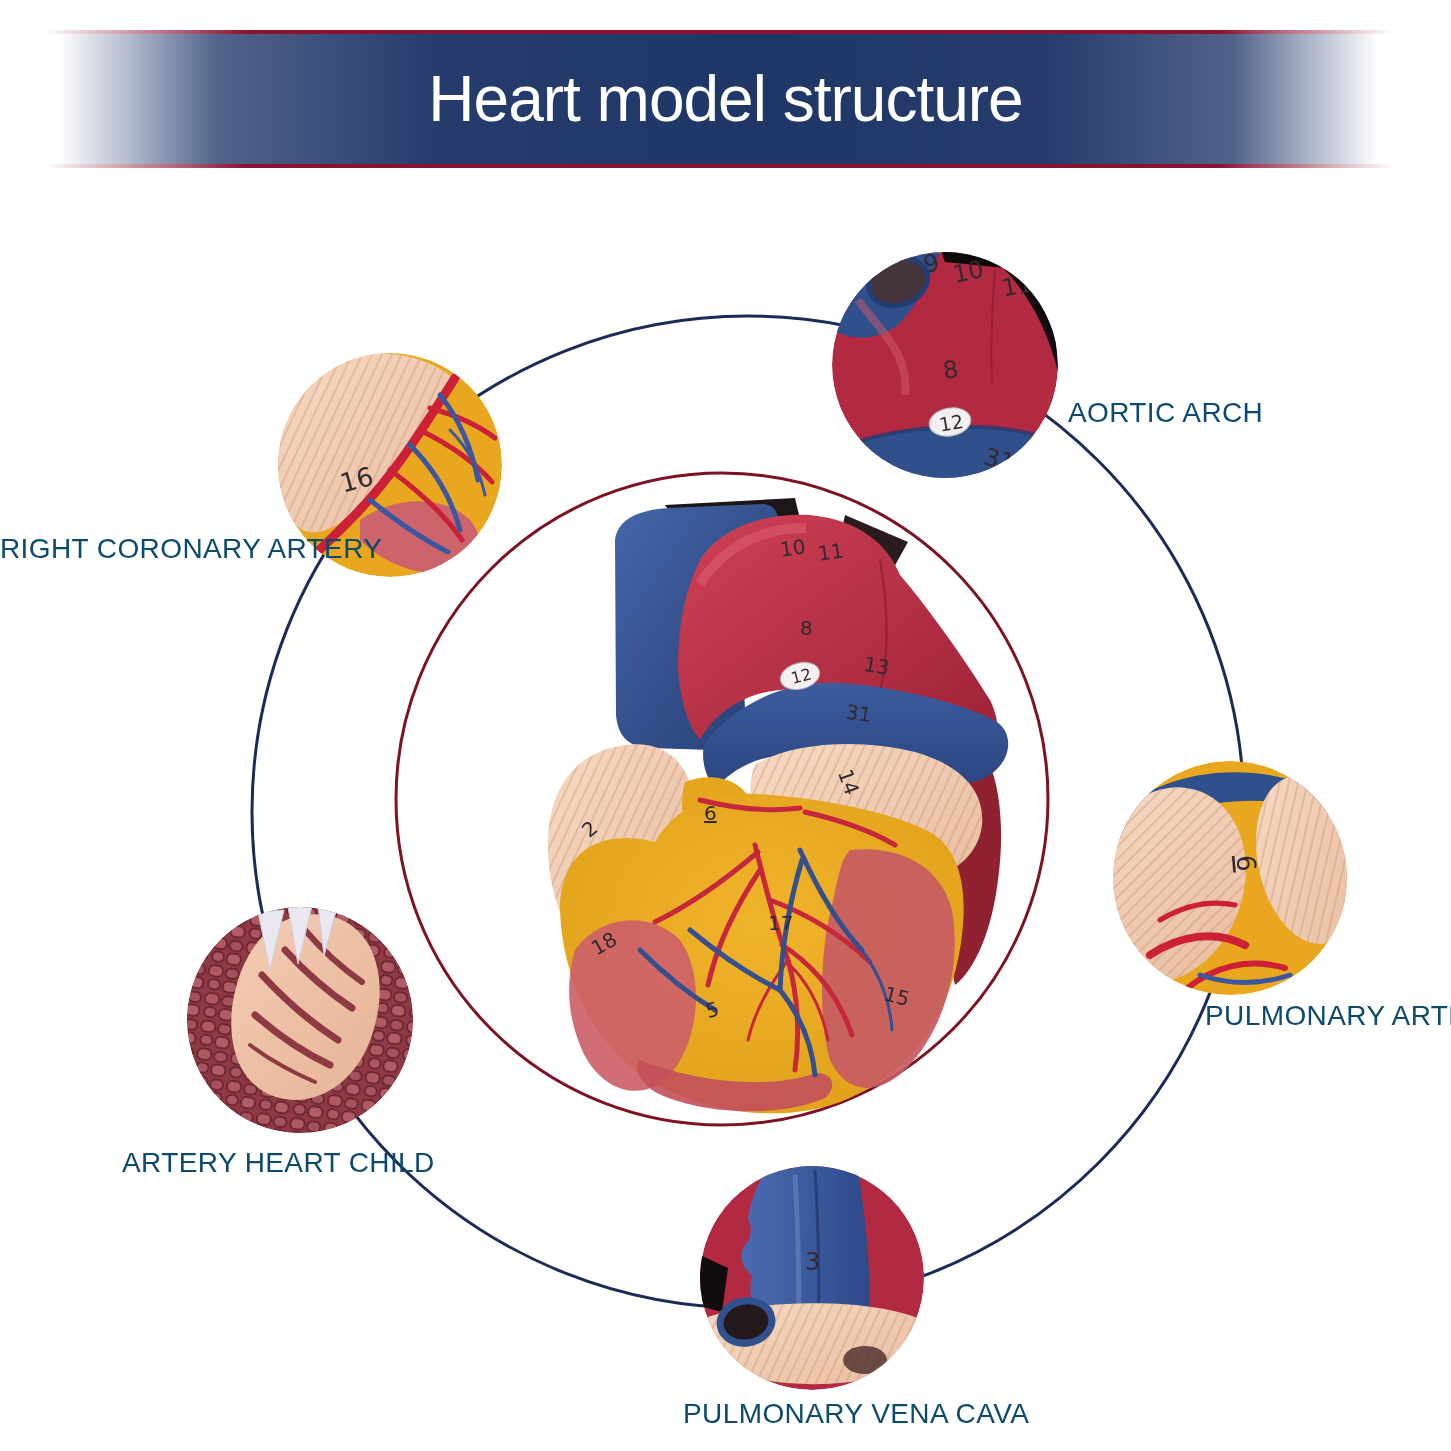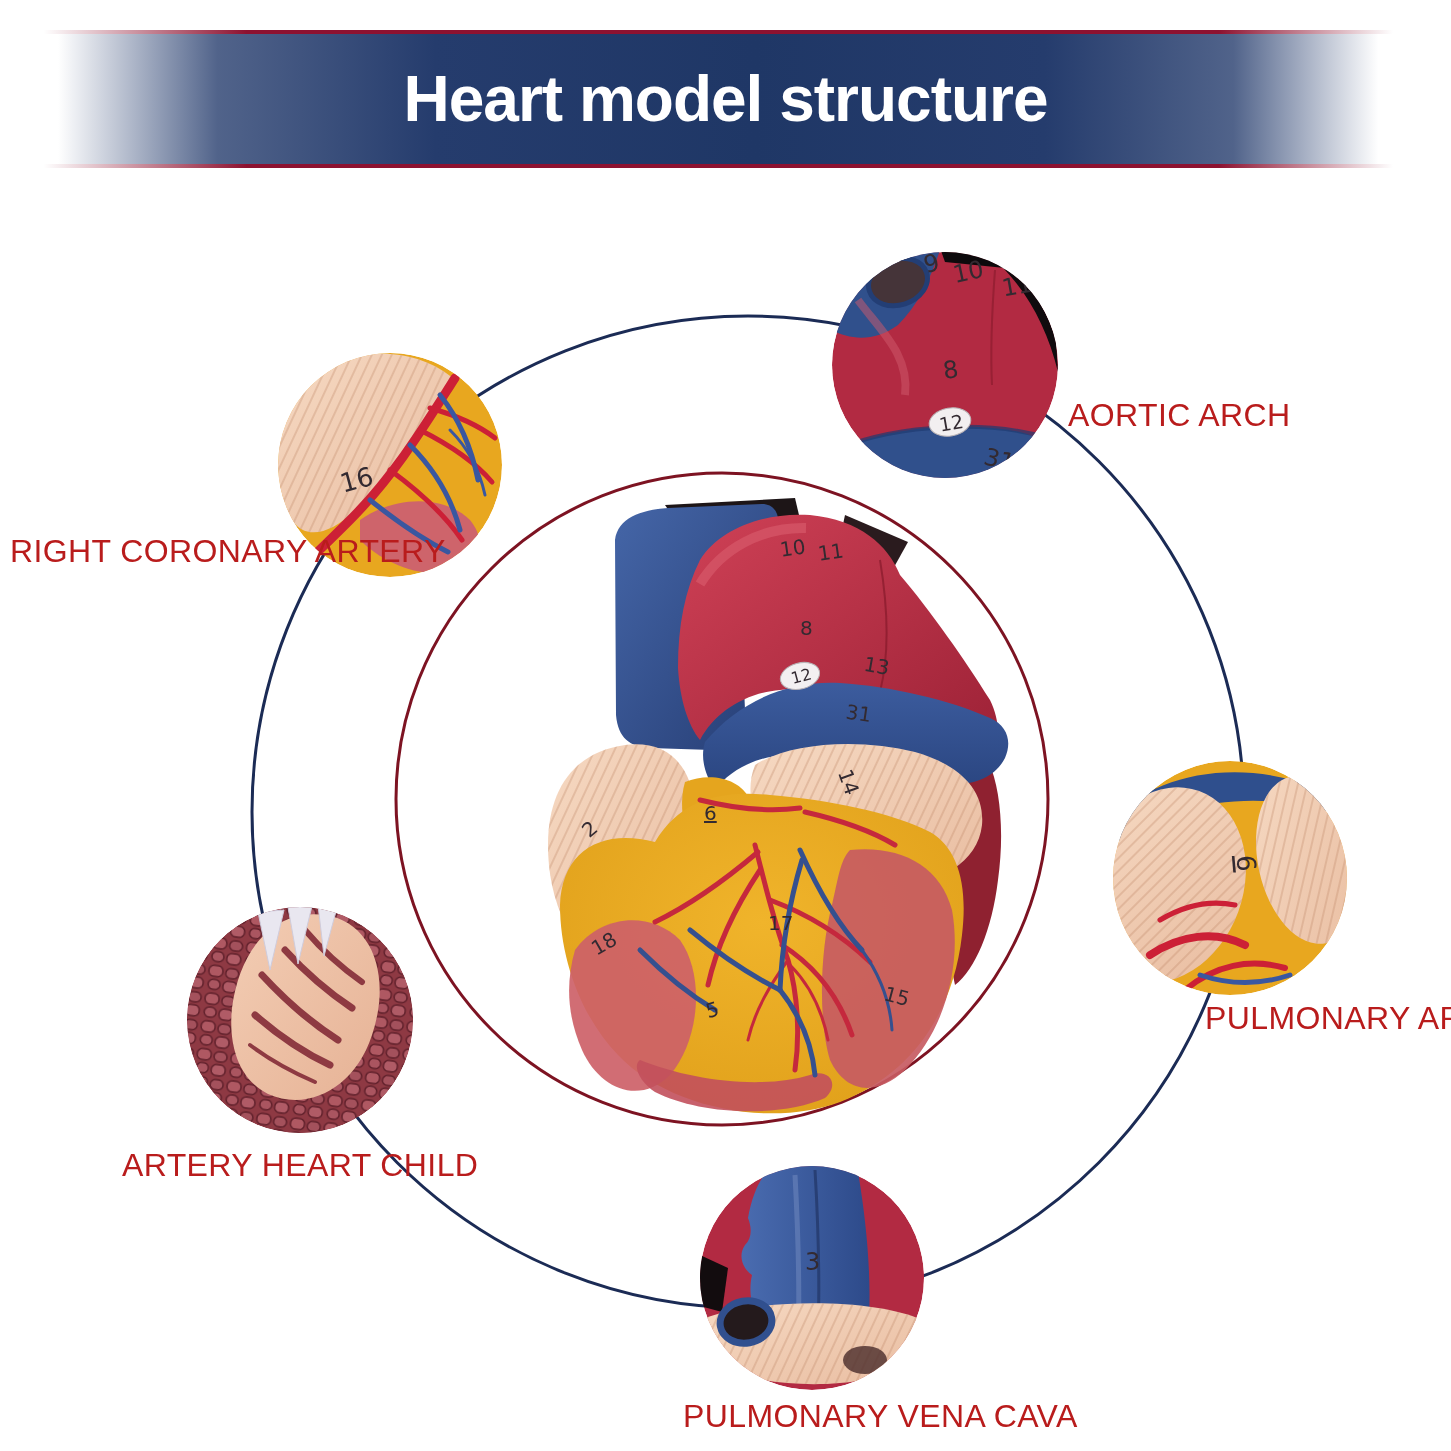--- a/index.html
+++ b/index.html
@@ -7,24 +7,24 @@
           font-family:"Liberation Sans",sans-serif;}
   svg{position:absolute;left:0;top:0;}
   .banner{position:absolute;left:0;right:0;top:30px;height:138px;}
   .banner-navy{position:absolute;left:0;right:0;top:4px;bottom:4px;
     background:linear-gradient(90deg,rgba(37,60,109,0) 4%,rgba(37,60,109,.8) 15%,#253c6d 30%,#1f3766 52%,#253c6d 72%,rgba(37,60,109,.8) 85%,rgba(37,60,109,0) 95%);}
   .banner-line{position:absolute;left:0;right:0;height:4px;
     background:linear-gradient(90deg,rgba(141,18,48,0) 3%,#8d1230 17%,#8d1230 84%,rgba(141,18,48,0) 96%);}
   .banner-line.top{top:0;}
   .banner-line.bottom{bottom:0;}
   .page-title{position:absolute;left:0;right:0;top:30px;height:138px;line-height:138px;
-    text-align:center;color:#ffffff;font-size:64px;font-weight:bold;letter-spacing:-1px;margin:0;}
-  .callout-label{position:absolute;color:#b91c1c;font-size:32px;letter-spacing:.4px;white-space:nowrap;}
+    text-align:center;color:#ffffff;font-size:64px;font-weight:normal;letter-spacing:-1px;margin:0;}
+  .callout-label{position:absolute;color:#0c4a6e;font-size:28px;letter-spacing:.4px;white-space:nowrap;}
   #label-aortic{left:1068px;top:397px;}
-  #label-rca{left:0px;top:533px;padding-left:10px;}
+  #label-rca{left:0px;top:533px;}
   #label-pulmonary{left:1205px;top:1000px;}
   #label-rhc{left:122px;top:1147px;}
   #label-svc{left:683px;top:1398px;}
   .num{font-family:"DejaVu Sans",sans-serif;fill:#332a31;}
 </style>
 </head>
 <body>
 
 <div id="canvas">
 

